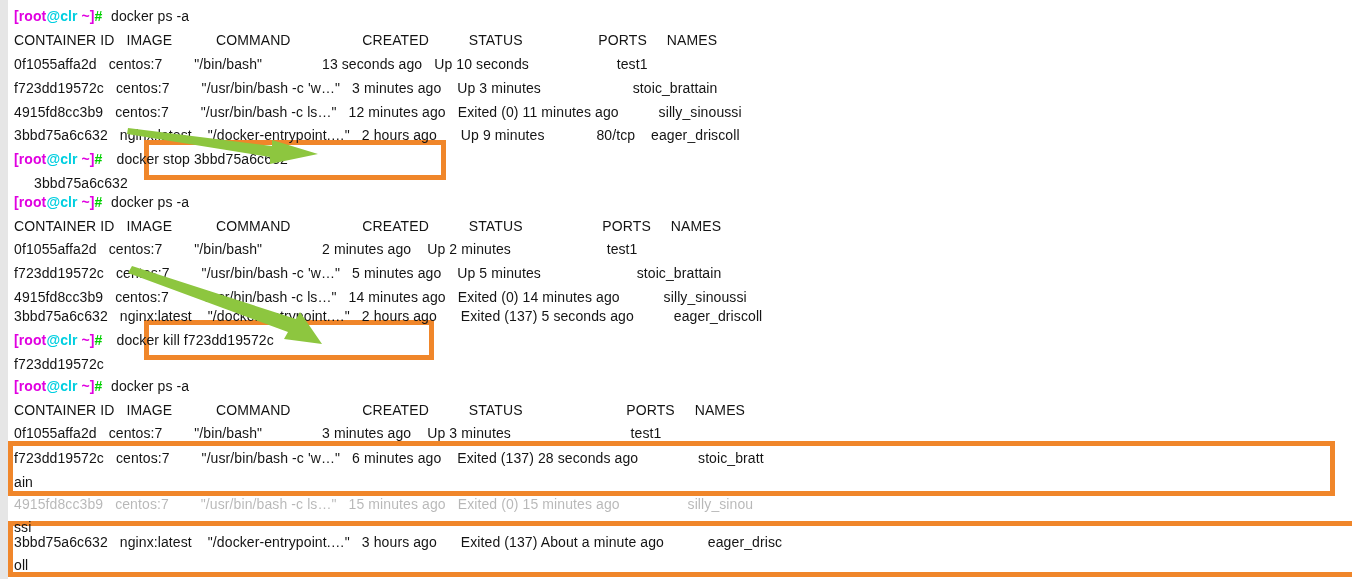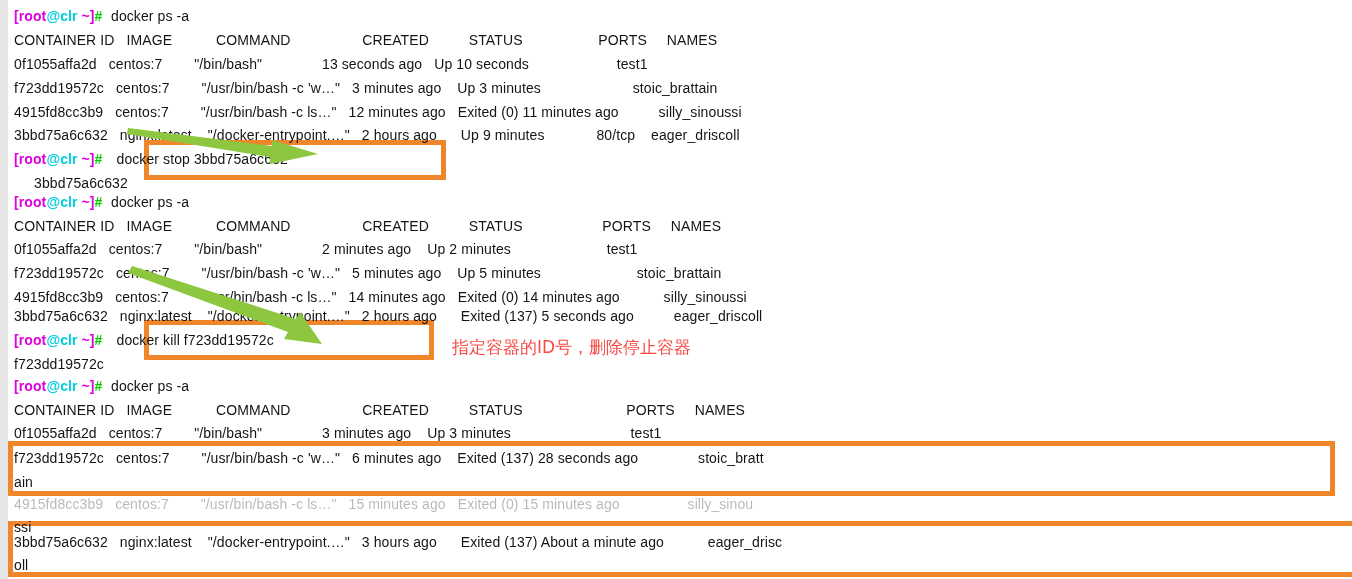--- a/index.html
+++ b/index.html
@@ -132,21 +132,20 @@
     <div class="line" style="top:421px;">0f1055affa2d   centos:7        "/bin/bash"               3 minutes ago    Up 3 minutes                              test1</div>
     <div class="line" style="top:446px;">f723dd19572c   centos:7        "/usr/bin/bash -c 'w…"   6 minutes ago    Exited (137) 28 seconds ago               stoic_bratt</div>
     <div class="line" style="top:470px;">ain</div>
     <div class="line faded" style="top:492px;">4915fd8cc3b9   centos:7        "/usr/bin/bash -c ls…"   15 minutes ago   Exited (0) 15 minutes ago                 silly_sinou</div>
     <div class="line" style="top:515px;">ssi</div>
     <div class="line" style="top:530px;">3bbd75a6c632   nginx:latest    "/docker-entrypoint.…"   3 hours ago      Exited (137) About a minute ago           eager_drisc</div>
     <div class="line" style="top:553px;">oll</div>
 
   </div>
 
-  <div class="annot" style="left:452px; top:336px;">指定容器的ID号，删除停止容器</div>
 
   <svg class="arrow-layer" viewBox="0 0 1352 579" width="1352" height="579">
 
     <g>
       <polygon points="128,128 272,146 272,140 318,154 270,164 270,157 127,134" fill="#8dc63f"></polygon>
     </g>
 
     <g>
       <polygon points="132,266 296,319 300,312 322,344 284,339 288,332 128,273" fill="#8dc63f"></polygon>
     </g>

